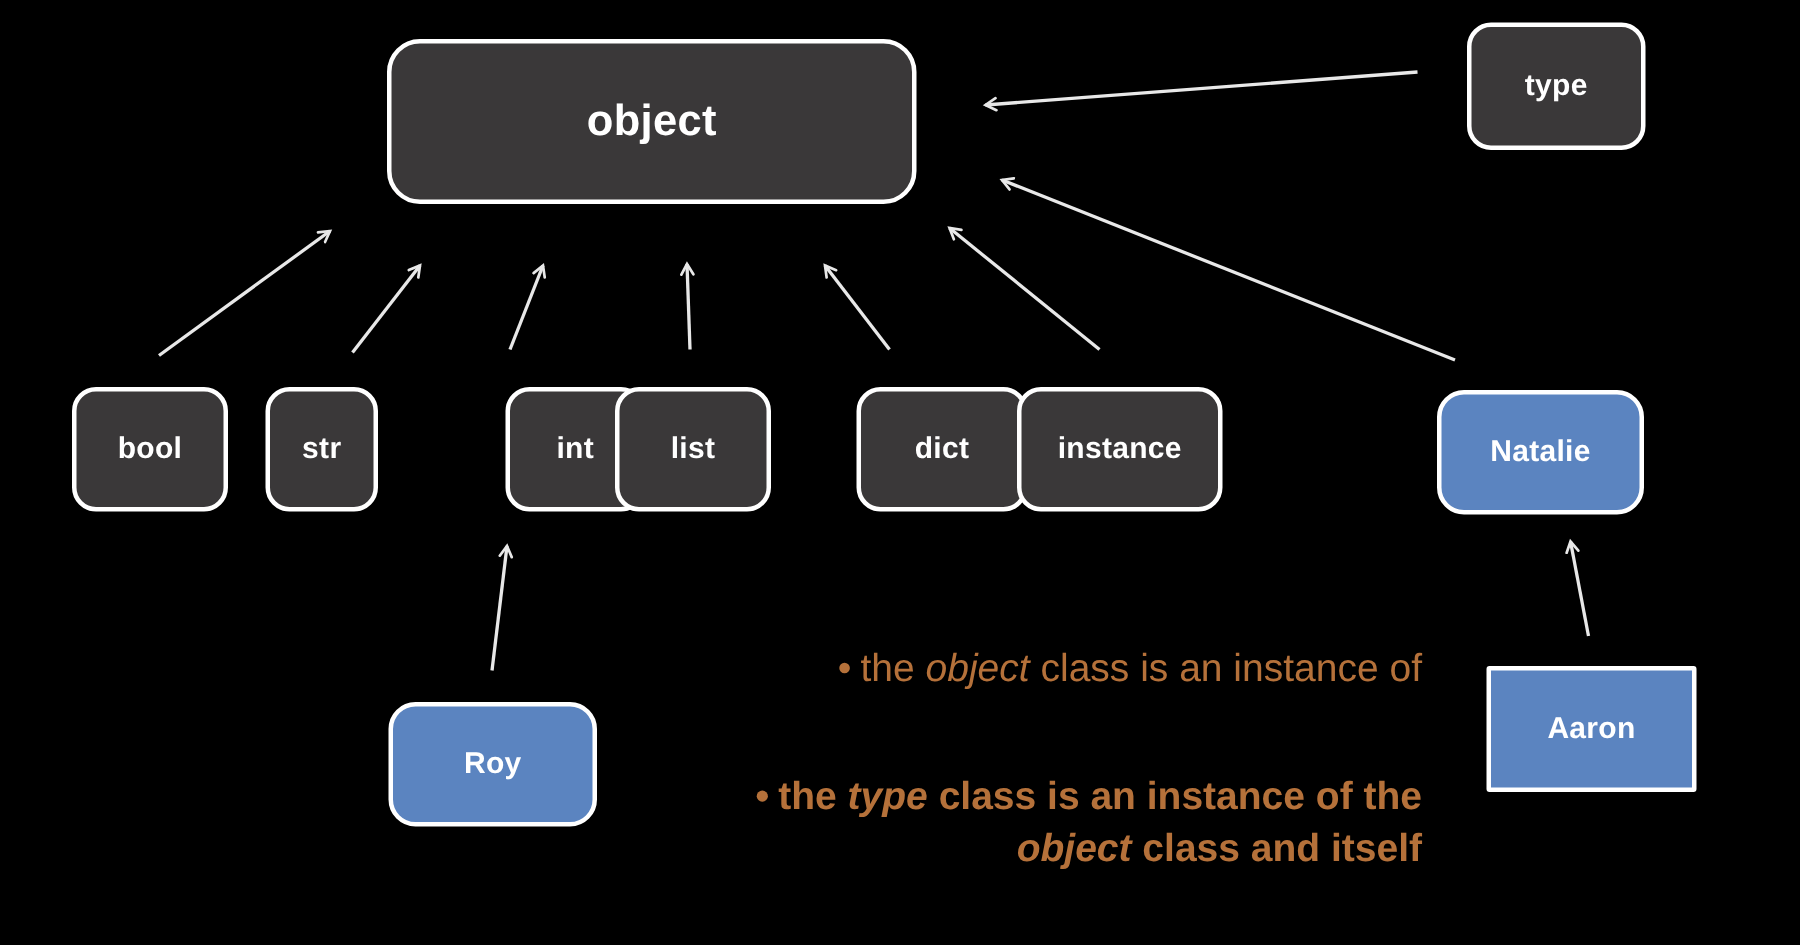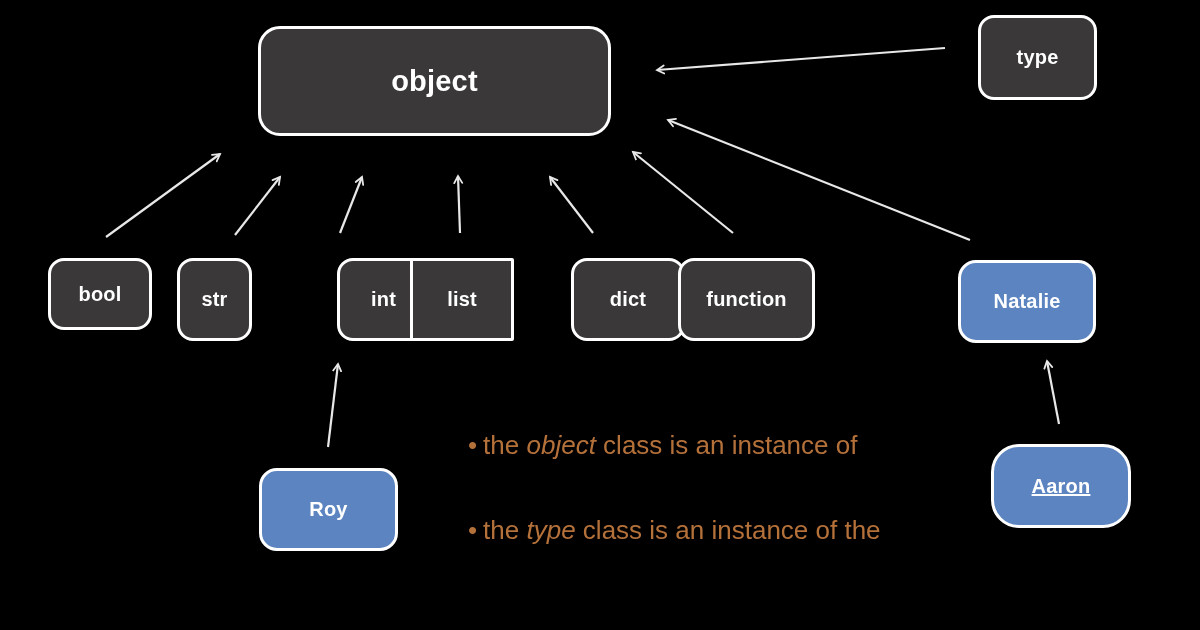--- a/index.html
+++ b/index.html
@@ -34,26 +34,26 @@
     border:3px solid var(--node-border);
     color:var(--node-text);
     display:flex;align-items:center;justify-content:center;
     font-weight:bold;
     letter-spacing:0.2px;
   }
   .node.blue{background:var(--blue-fill);}
   .notes{
     position:absolute;
     left:468px;top:428px;width:480px;
-    text-align:left;
+    text-align:right;
     color:var(--note);
     font-size:26px;
     line-height:35px;
   }
-  .bullet + .bullet{margin-top:50px;}
+  .bullet + .bullet{margin-top:50px;font-weight:bold;}
   .bullet-char{margin-right:6px;}
   .bullet em{font-style:italic;}
 </style>
 </head>
 <body>
 
 <div class="canvas">
   <svg class="arrows" width="1200" height="630" viewBox="0 0 1200 630">
     <defs>
       <marker id="arrowhead" markerWidth="12" markerHeight="12" refX="8" refY="5" orient="auto" markerUnits="userSpaceOnUse" viewBox="0 0 12 10">
@@ -71,49 +71,50 @@
       <line x1="328" y1="447" x2="338" y2="364" marker-end="url(#arrowhead)"></line>
       <line x1="1059" y1="424" x2="1047" y2="361" marker-end="url(#arrowhead)"></line>
     </svg>
   <div>
       <div class="node dark" style="left: 258px; top: 26px; width: 353px; height: 110px; border-radius: 22px; font-size: 29px;">
         <span>object</span>
       </div>
       <div class="node dark" style="left: 978px; top: 15px; width: 119px; height: 85px; border-radius: 16px; font-size: 20px;">
         <span>type</span>
       </div>
-      <div class="node dark" style="left: 48px; top: 258px; width: 104px; height: 72px; border-radius: 16px; font-size: 20px;">
+      <div class="node dark" style="left: 48px; top: 258px; width: 104px; height: 83px; border-radius: 16px; font-size: 20px;">
         <span>bool</span>
       </div>
       <div class="node dark" style="left: 177px; top: 258px; width: 75px; height: 83px; border-radius: 16px; font-size: 20px;">
         <span>str</span>
       </div>
       <div class="node dark" style="left: 293px; top: 258px; width: 93px; height: 83px; border-radius: 16px; font-size: 20px; margin-left: 44px;">
         <span>int</span>
       </div>
-      <div class="node dark" style="left: 410px; top: 258px; width: 104px; height: 83px; border-radius: 2px; font-size: 20px;">
+      <div class="node dark" style="left: 410px; top: 258px; width: 104px; height: 83px; border-radius: 16px; font-size: 20px;">
         <span>list</span>
       </div>
       <div class="node dark" style="left: 538px; top: 258px; width: 114px; height: 83px; border-radius: 16px; font-size: 20px; margin-left: 33px;">
         <span>dict</span>
       </div>
       <div class="node dark" style="left: 678px; top: 258px; width: 137px; height: 83px; border-radius: 16px; font-size: 20px;">
-        <span>function</span>
+        <span>instance</span>
       </div>
       <div class="node blue" style="left: 958px; top: 260px; width: 138px; height: 83px; border-radius: 18px; font-size: 20px;">
         <span>Natalie</span>
       </div>
       <div class="node blue" style="left: 259px; top: 468px; width: 139px; height: 83px; border-radius: 18px; font-size: 20px;">
         <span>Roy</span>
       </div>
-      <div class="node blue" style="left: 991px; top: 444px; width: 140px; height: 84px; border-radius: 28px; font-size: 20px; text-decoration: underline;">
+      <div class="node blue" style="left: 991px; top: 444px; width: 140px; height: 84px; border-radius: 2px; font-size: 20px;">
         <span>Aaron</span>
       </div>
     </div>
   <div class="notes">
       <div class="bullet">
         <div class="bullet-line"><span class="bullet-char">•</span><span>the </span><em>object</em><span> class is an instance of</span></div>
       </div>
       <div class="bullet">
         <div class="bullet-line"><span class="bullet-char">•</span><span>the </span><em>type</em><span> class is an instance of the</span></div>
+        <div class="bullet-line"><em>object</em><span> class and itself</span></div>
       </div>
     </div>
 </div>
 
 </body></html>

